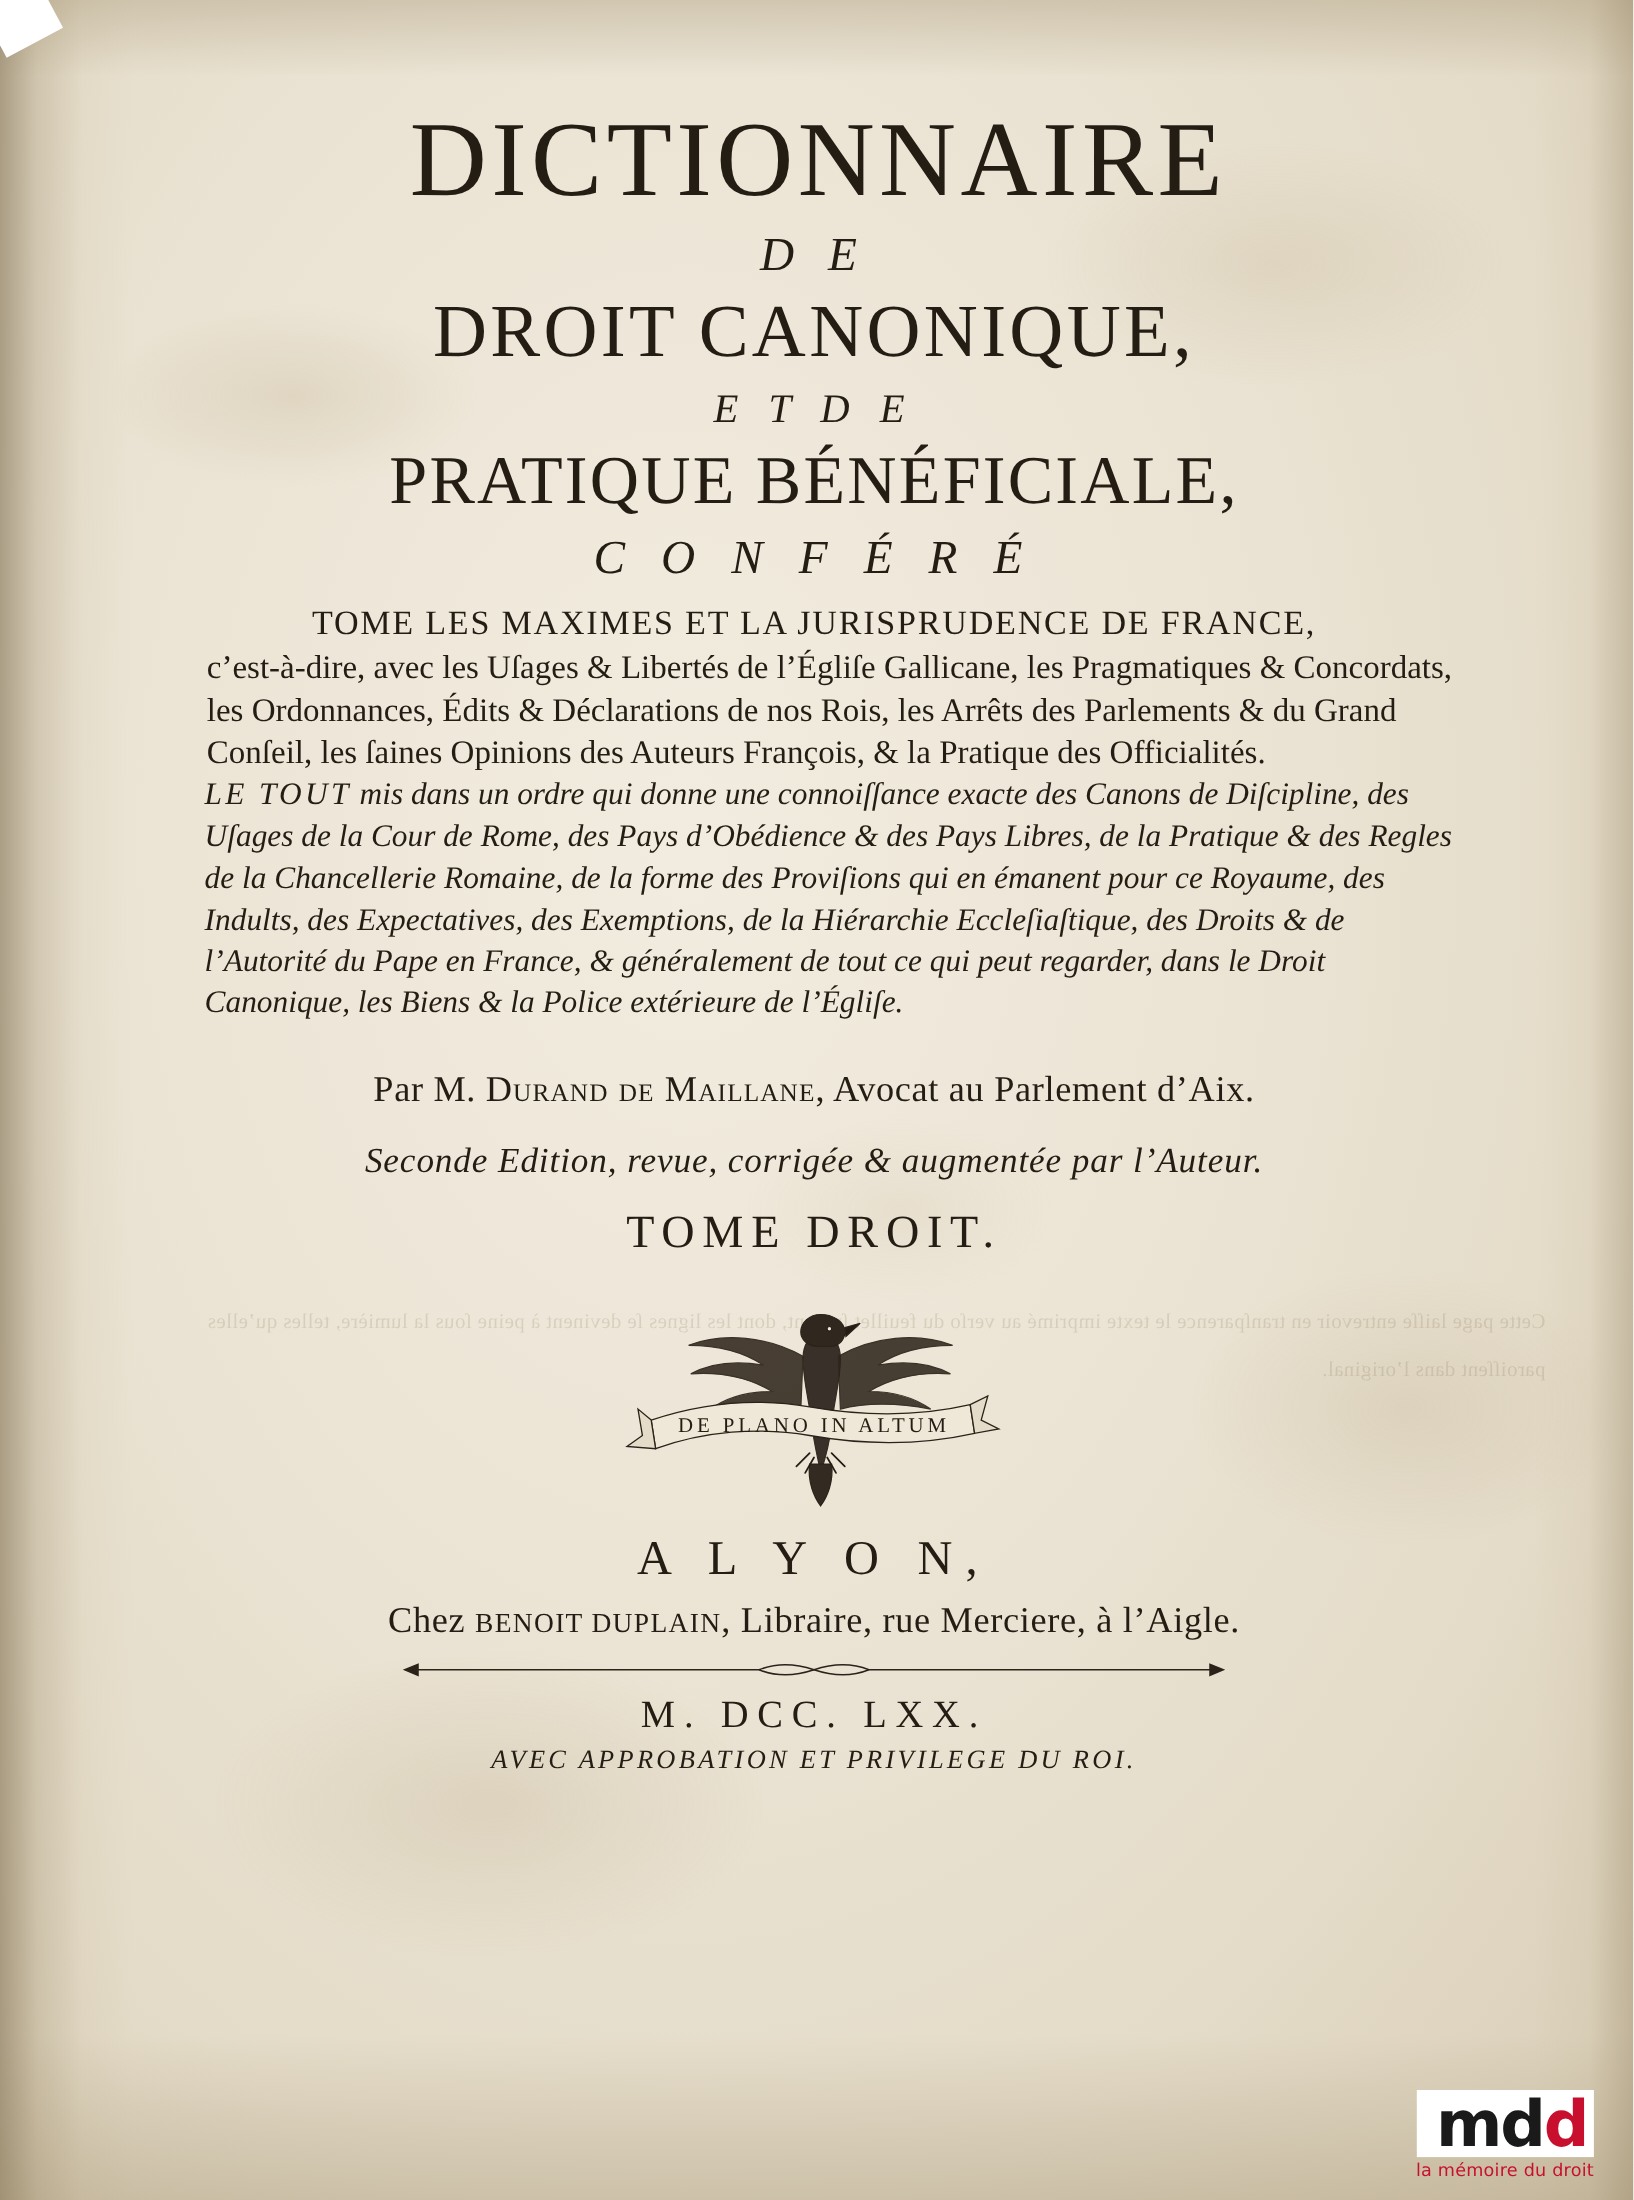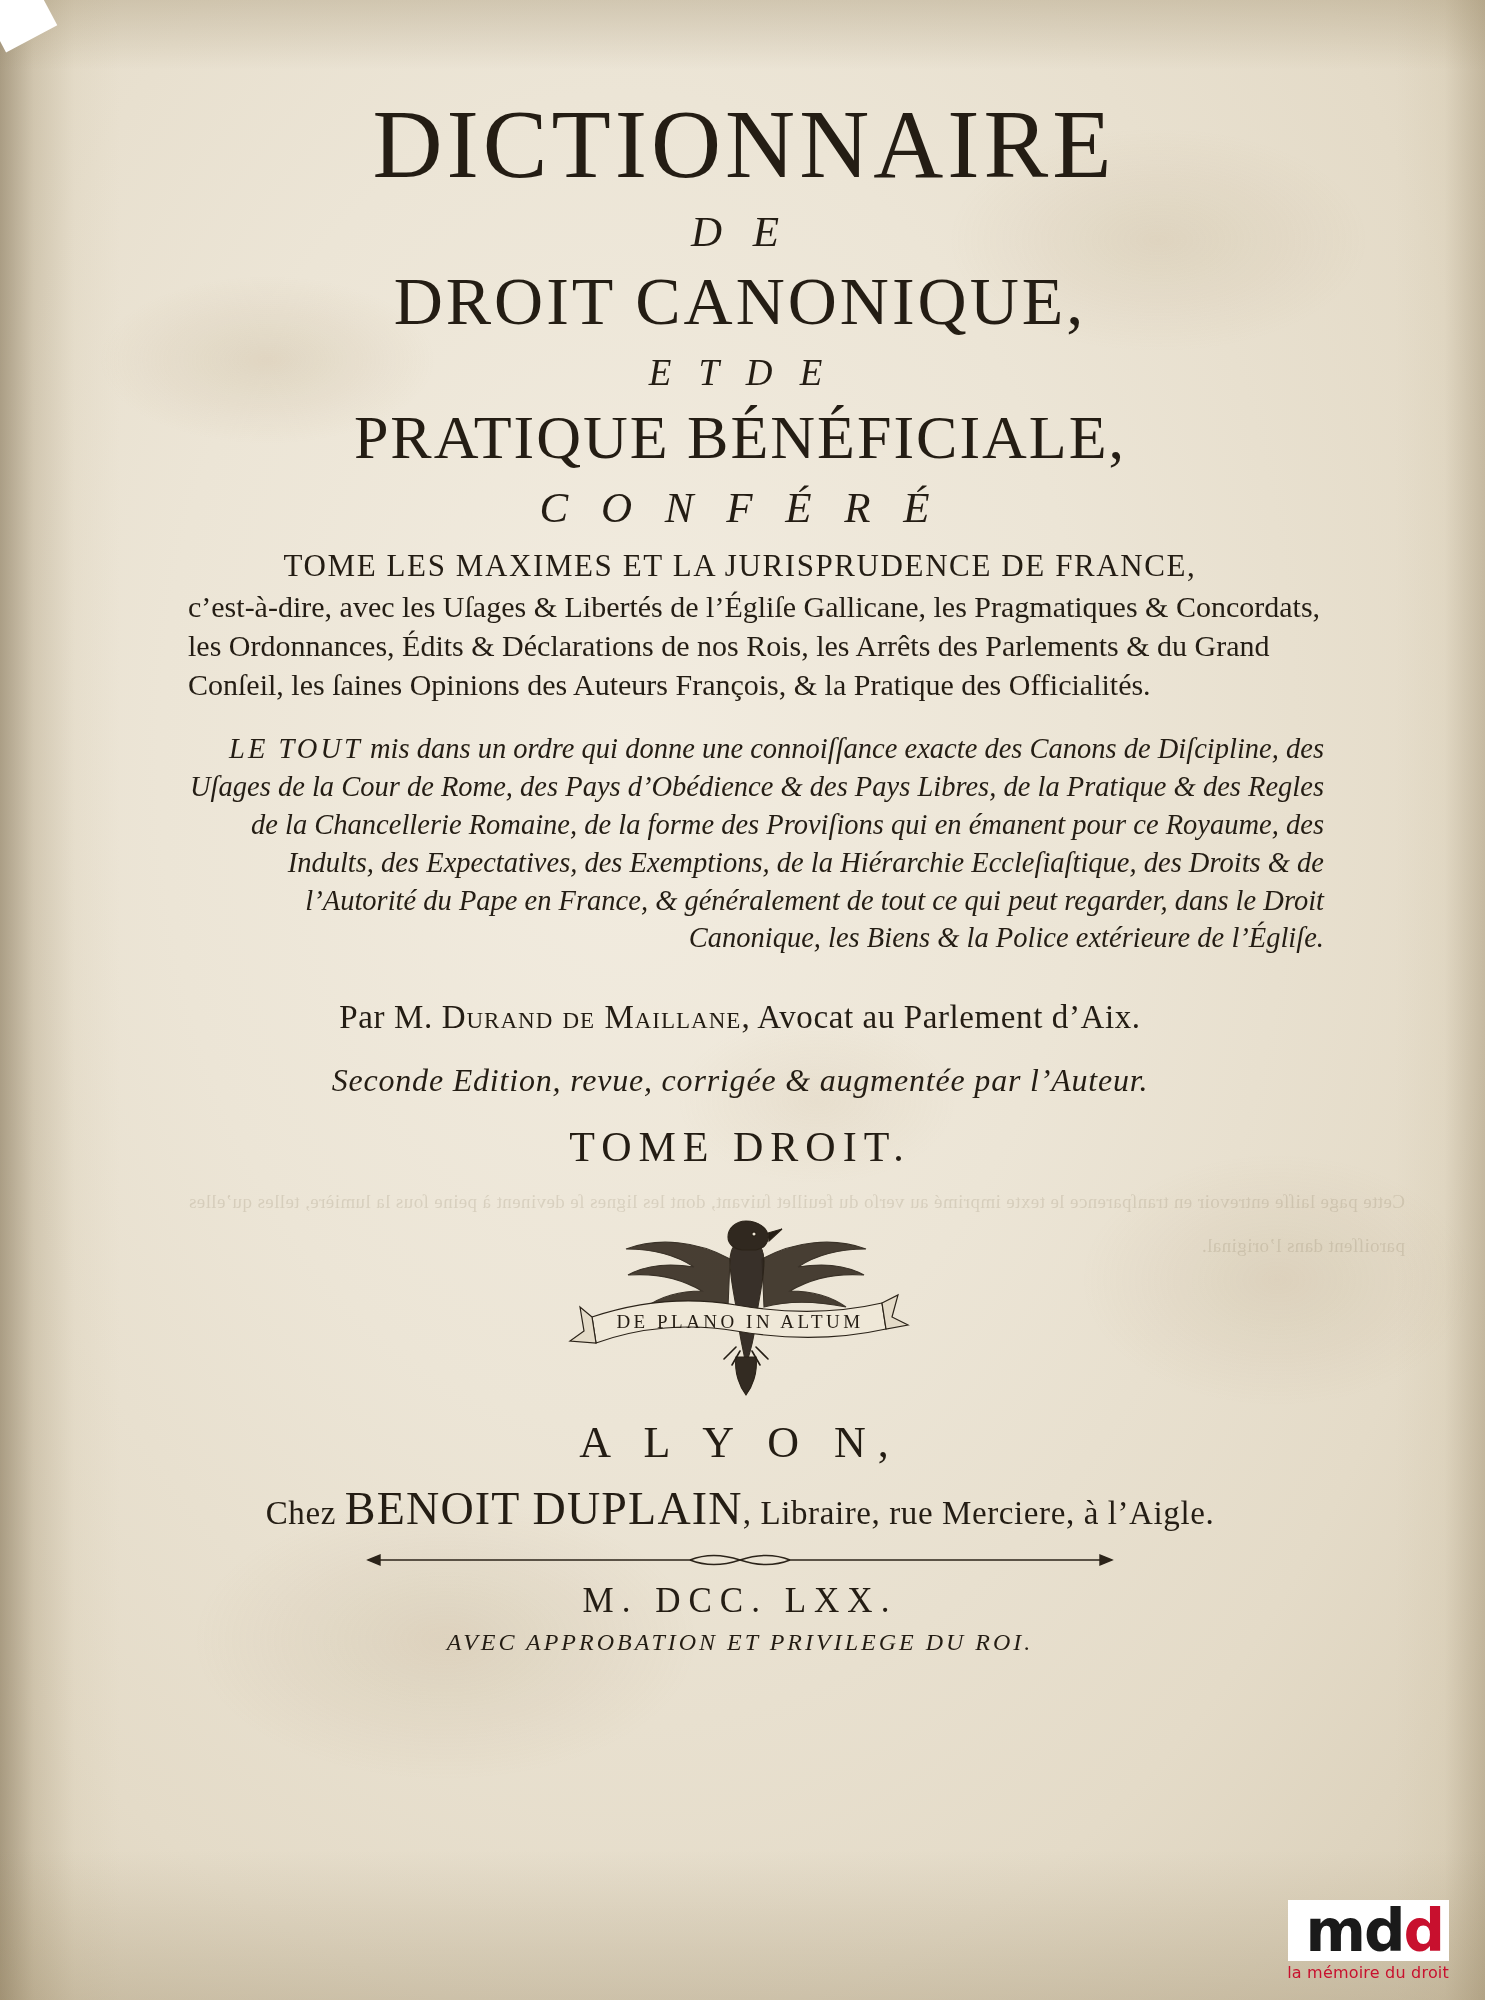--- a/index.html
+++ b/index.html
@@ -146,22 +146,21 @@
     text-align: left;
     margin-top: 3px;
     padding-left: 38px;
     padding-right: 6px;
   }
 
   .para-italic {
     font-size: 28.5px;
     font-style: italic;
     line-height: 1.33;
-    text-align: right;
-    margin-top: 26px;
+    text-align: left;
     padding-left: 36px;
     padding-right: 6px;
   }
   .para-italic .caps {
     font-style: italic;
     letter-spacing: 3px;
   }
 
   .t-author {
     font-size: 33px;
@@ -193,21 +192,21 @@
   .t-place {
     font-size: 44px;
     letter-spacing: 12px;
     margin-top: 10px;
   }
   .t-publisher {
     font-size: 33px;
     letter-spacing: 0.6px;
     margin-top: 14px;
   }
-  .t-publisher .sc { font-variant: small-caps; letter-spacing: 1.2px; font-size: 46px; }
+  .t-publisher .sc { font-variant: small-caps; letter-spacing: 1.2px; font-size: 25px; }
 
   #rule {
     margin: 16px auto 0 auto;
     width: 760px;
     height: 18px;
     position: relative;
   }
   #rule svg { display: block; }
 
   .t-year {

